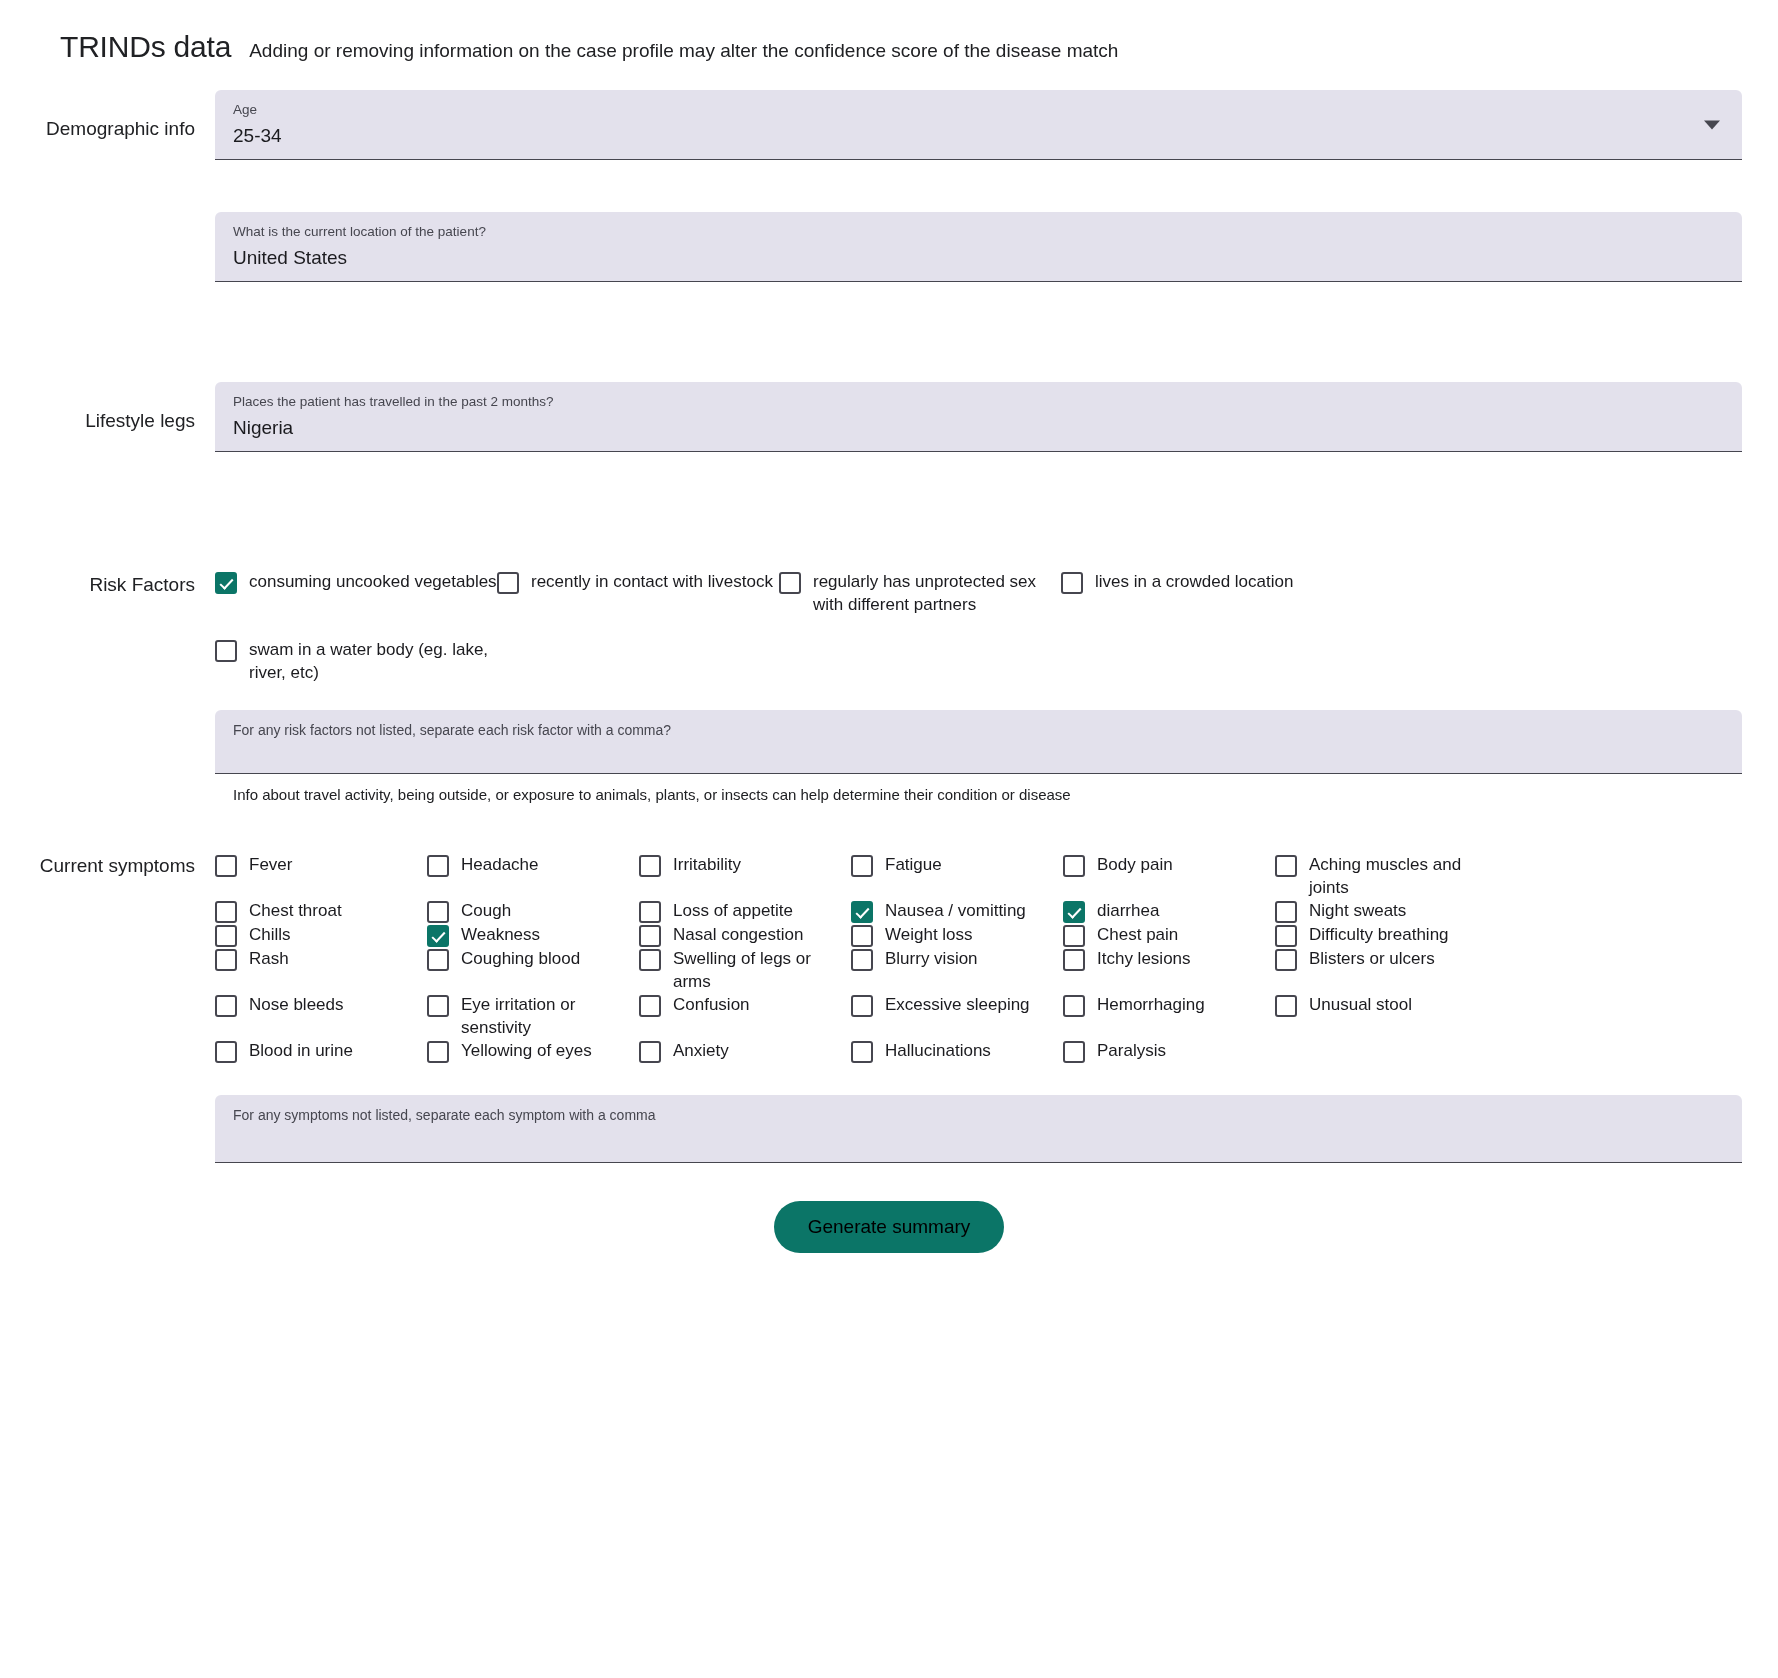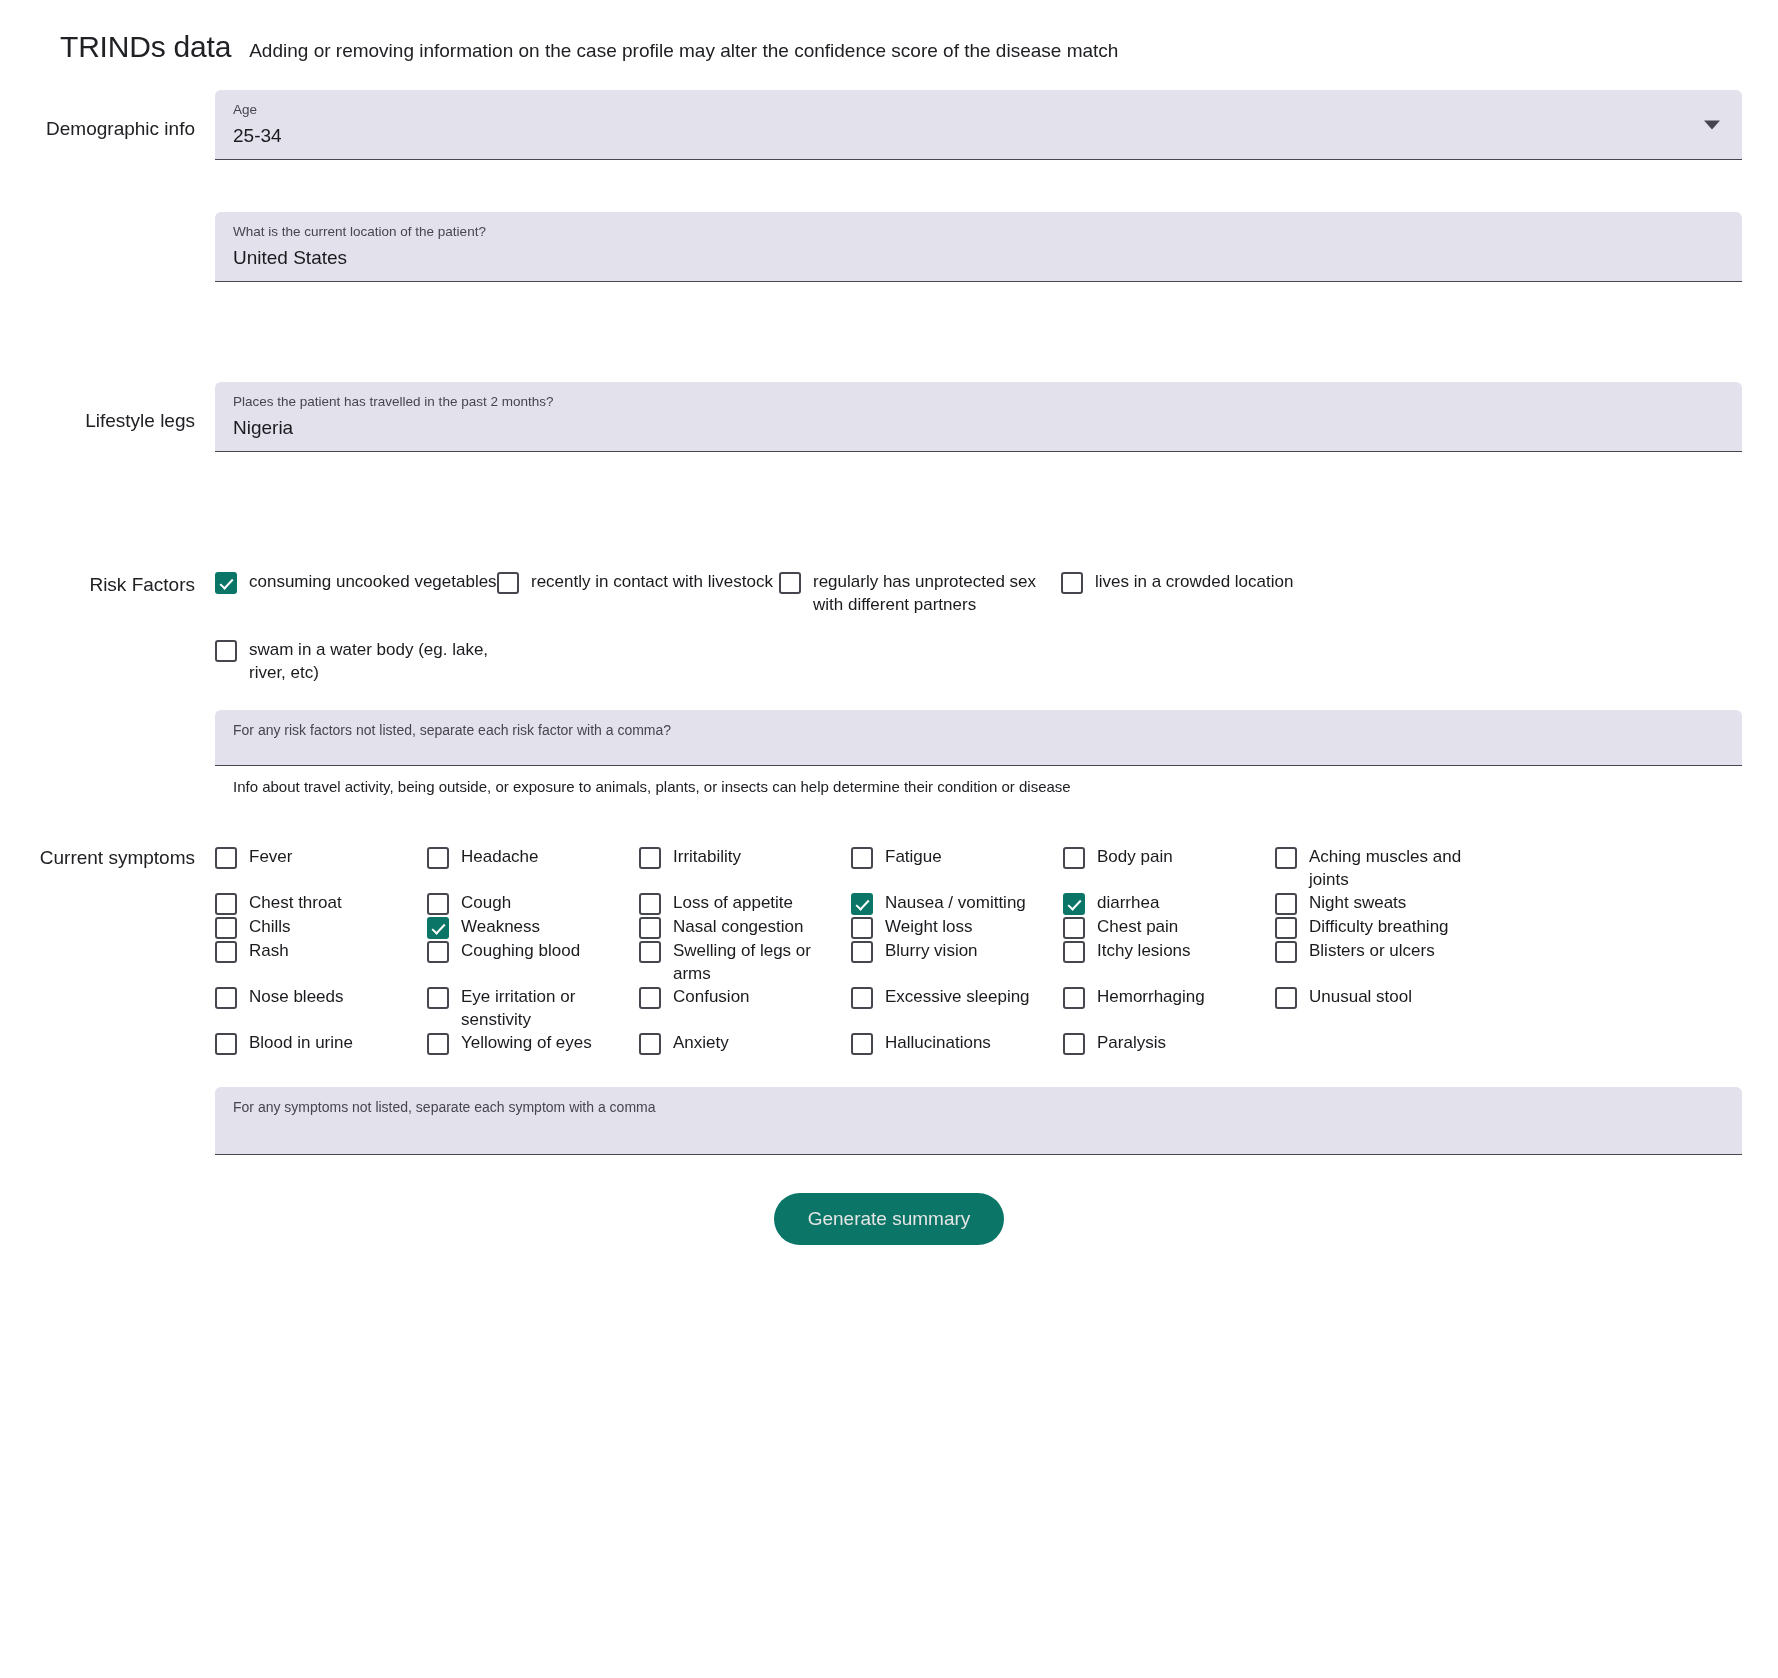--- a/index.html
+++ b/index.html
@@ -70,21 +70,21 @@
   .caret {
     position: absolute;
     right: 22px;
     top: 50%;
     transform: translateY(-50%);
     width: 0; height: 0;
     border-left: 8px solid transparent;
     border-right: 8px solid transparent;
     border-top: 9px solid #46464f;
   }
-  .field.textarea { height: 56px; padding-bottom: 0; }
+  .field.textarea { height: 64px; padding-bottom: 0; }
   .field.textarea .field-label { font-size: 14px; }
   .field.textarea-tall { height: 68px; }
 
   .helper-text {
     font-size: 15px;
     color: #202124;
     padding: 12px 0 0 18px;
   }
 
   
@@ -134,21 +134,21 @@
   }
 
   
   .btn-wrap {
     display: flex;
     justify-content: center;
     margin-top: 38px;
   }
   .btn-primary {
     background: #0b7567;
-    color: #e5e5e5;
+    color: #000000;
     border: none;
     border-radius: 26px;
     padding: 0 34px;
     height: 52px;
     font-size: 19px;
     font-family: "Liberation Sans", sans-serif;
     font-weight: 500;
     cursor: pointer;
   }
 

